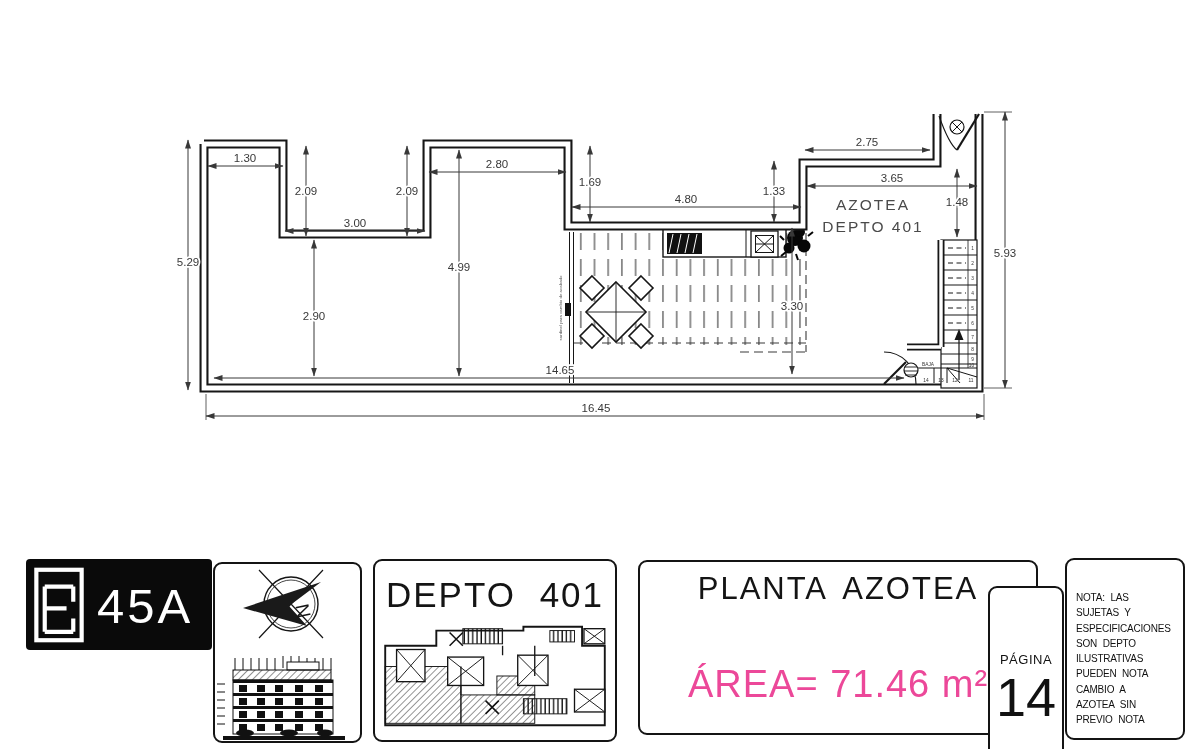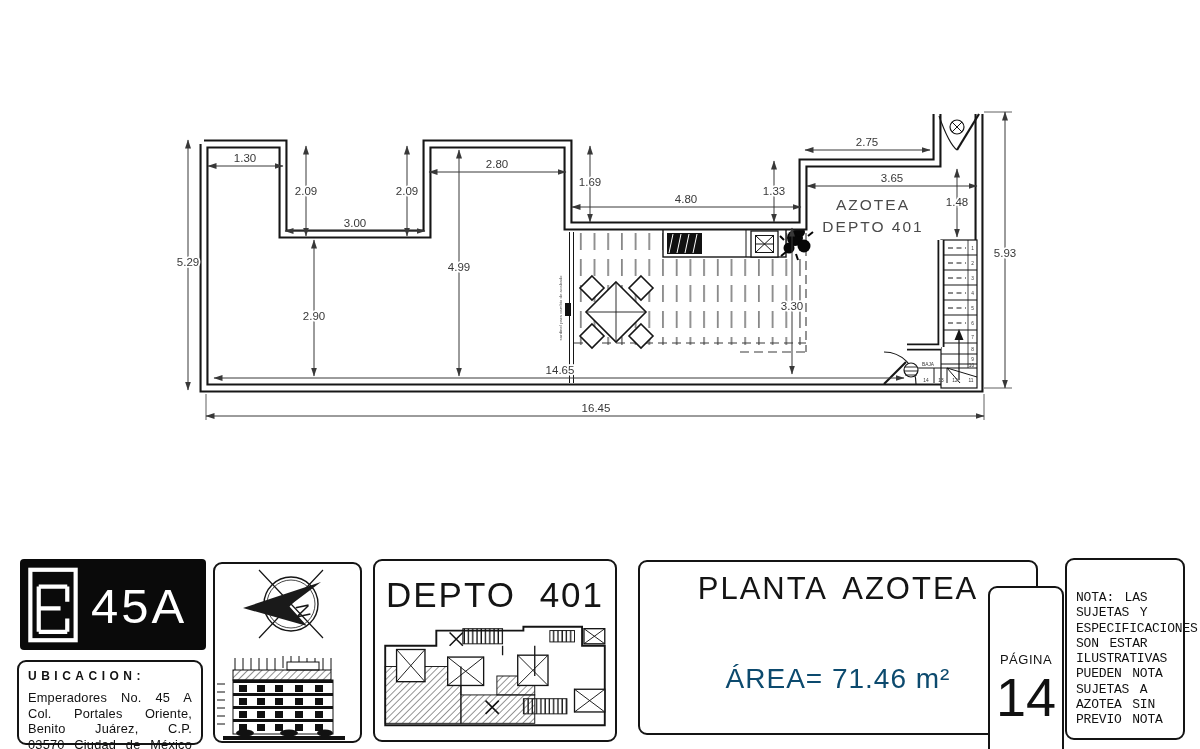--- a/index.html
+++ b/index.html
@@ -11,42 +11,42 @@
   .dim   { font:11.5px "Liberation Sans", sans-serif; fill:#383838;
            paint-order:stroke; stroke:#ffffff; stroke-width:3.5px; text-anchor:middle; }
   .room  { font:15.5px "Liberation Sans", sans-serif; fill:#4a4a4a;
            letter-spacing:2px; text-anchor:middle; }
   .tiny  { font:4.8px "Liberation Sans", sans-serif; fill:#333; text-anchor:middle; }
   .micro { font:4.4px "Liberation Sans", sans-serif; fill:#555; text-anchor:middle; }
 
   
   .tb-cell { position:absolute; background:#fff; border:2px solid #141414;
              border-radius:9px; box-sizing:border-box; }
-  .logo-box { position:absolute; left:20px; top:559px; width:186px; height:91px;
+  .logo-box { position:absolute; left:26px; top:559px; width:186px; height:91px;
               background:#0a0a0a; border-radius:4px; display:flex; align-items:center; }
   .logo-glyph { margin-left:7px; }
   .logo-text { color:#fff; font-size:49px; letter-spacing:3px; margin-left:12px; margin-top:2px; }
 
   .ubi-box { left:17px; top:660px; width:186px; height:85px; padding:7px 9px 0 9px; }
   .ubi-label { font-size:12px; font-weight:bold; letter-spacing:4.5px; color:#111; }
   .addr { margin-top:7px; }
   .addr div { font-size:12.8px; line-height:15.6px; color:#111; letter-spacing:0.2px;
               text-align:justify; text-align-last:justify; }
 
   .cell-compass { left:213px; top:562px; width:149px; height:181px; }
   .cell-unit { left:373px; top:559px; width:244px; height:183px; text-align:center; }
   .unit-title { margin-top:14px; font-size:35px; color:#141414; letter-spacing:2px; word-spacing:12px; }
   .cell-sheet { left:638px; top:560px; width:400px; height:175px; text-align:center; }
   .sheet-title { margin-top:9px; font-size:31px; color:#141414; letter-spacing:2px; word-spacing:7px; }
-  .sheet-area { margin-top:56px; font-size:28px; color:#0c4a6e; letter-spacing:1px; }
+  .sheet-area { margin-top:56px; font-size:38px; color:#ec4899; letter-spacing:1px; }
   .cell-page { left:988px; top:586px; width:76px; height:185px; text-align:center; }
   .page-label { margin-top:64px; font-size:13px; color:#111; letter-spacing:0.5px; }
   .page-number { margin-top:2px; font-size:54px; line-height:56px; color:#111; }
   .cell-nota { left:1065px; top:558px; width:120px; height:182px; padding:30px 8px 0 9px; }
-  .cell-nota div { font-size:13px; line-height:15.3px; color:#111; letter-spacing:-0.2px; word-spacing:3px;font-family:Liberation Mono, monospace; }
+  .cell-nota div { font-size:10px; line-height:15.3px; color:#111; letter-spacing:-0.2px; word-spacing:3px; }
 </style>
 </head>
 <body>
 
 <div class="page">
 
   <svg class="plan-svg" width="1200" height="555" viewBox="0 0 1200 555">
     <defs>
       <marker id="arr" markerWidth="10" markerHeight="8" refX="8.5" refY="3" orient="auto-start-reverse">
         <path d="M0,0 L9,3 L0,6 Z" fill="#383838"></path>
@@ -207,29 +207,20 @@
   </svg>
 
   <div class="logo-box">
     <svg class="logo-glyph" width="52" height="78" viewBox="0 0 62 92">
       <rect x="4" y="4" width="54" height="84" fill="none" stroke="#fff" stroke-width="5"></rect>
       <path d="M14,24 H48 M48,24 V42 M14,24 V78 M14,50 H40 M14,78 H48 M48,78 V62" fill="none" stroke="#fff" stroke-width="5"></path>
     </svg>
     <span class="logo-text">45A</span>
   </div>
 
-  <div class="tb-cell ubi-box">
-    <div class="ubi-label">UBICACION:</div>
-    <div class="addr">
-      <div>Emperadores No. 45 A</div>
-      <div>Col. Portales Oriente,</div>
-      <div>Benito Juárez, C.P.</div>
-      <div>03570 Ciudad de México</div>
-    </div>
-  </div>
 
   <div class="tb-cell cell-compass">
     <svg width="145" height="177" viewBox="0 0 145 177">
       <g>
         <circle cx="76" cy="40" r="27" fill="none" stroke="#151515" stroke-width="1.4"></circle>
         <circle cx="76" cy="40" r="24" fill="none" stroke="#151515" stroke-width="0.8"></circle>
         <path d="M44,6 L108,74 M108,6 L44,74" stroke="#151515" stroke-width="1.2"></path>
         <polygon points="28,44 106,18 74,42 92,62" fill="#1a1a1a"></polygon>
         <text x="84" y="51" font-size="19" fill="#151515" transform="rotate(78 88 44)" font-family="Liberation Sans, sans-serif">N</text>
       </g>
@@ -309,21 +300,21 @@
 
   <div class="tb-cell cell-page">
     <div class="page-label">PÁGINA</div>
     <div class="page-number">14</div>
   </div>
 
   <div class="tb-cell cell-nota">
     <div>NOTA: LAS</div>
     <div>SUJETAS Y</div>
     <div>ESPECIFICACIONES</div>
-    <div>SON ESTAR</div>
+    <div>SON DEPTO</div>
     <div>ILUSTRATIVAS</div>
     <div>PUEDEN NOTA</div>
-    <div>SUJETAS A</div>
+    <div>CAMBIO A</div>
     <div>AZOTEA SIN</div>
     <div>PREVIO NOTA</div>
   </div>
 
 </div>
 
 </body></html>

